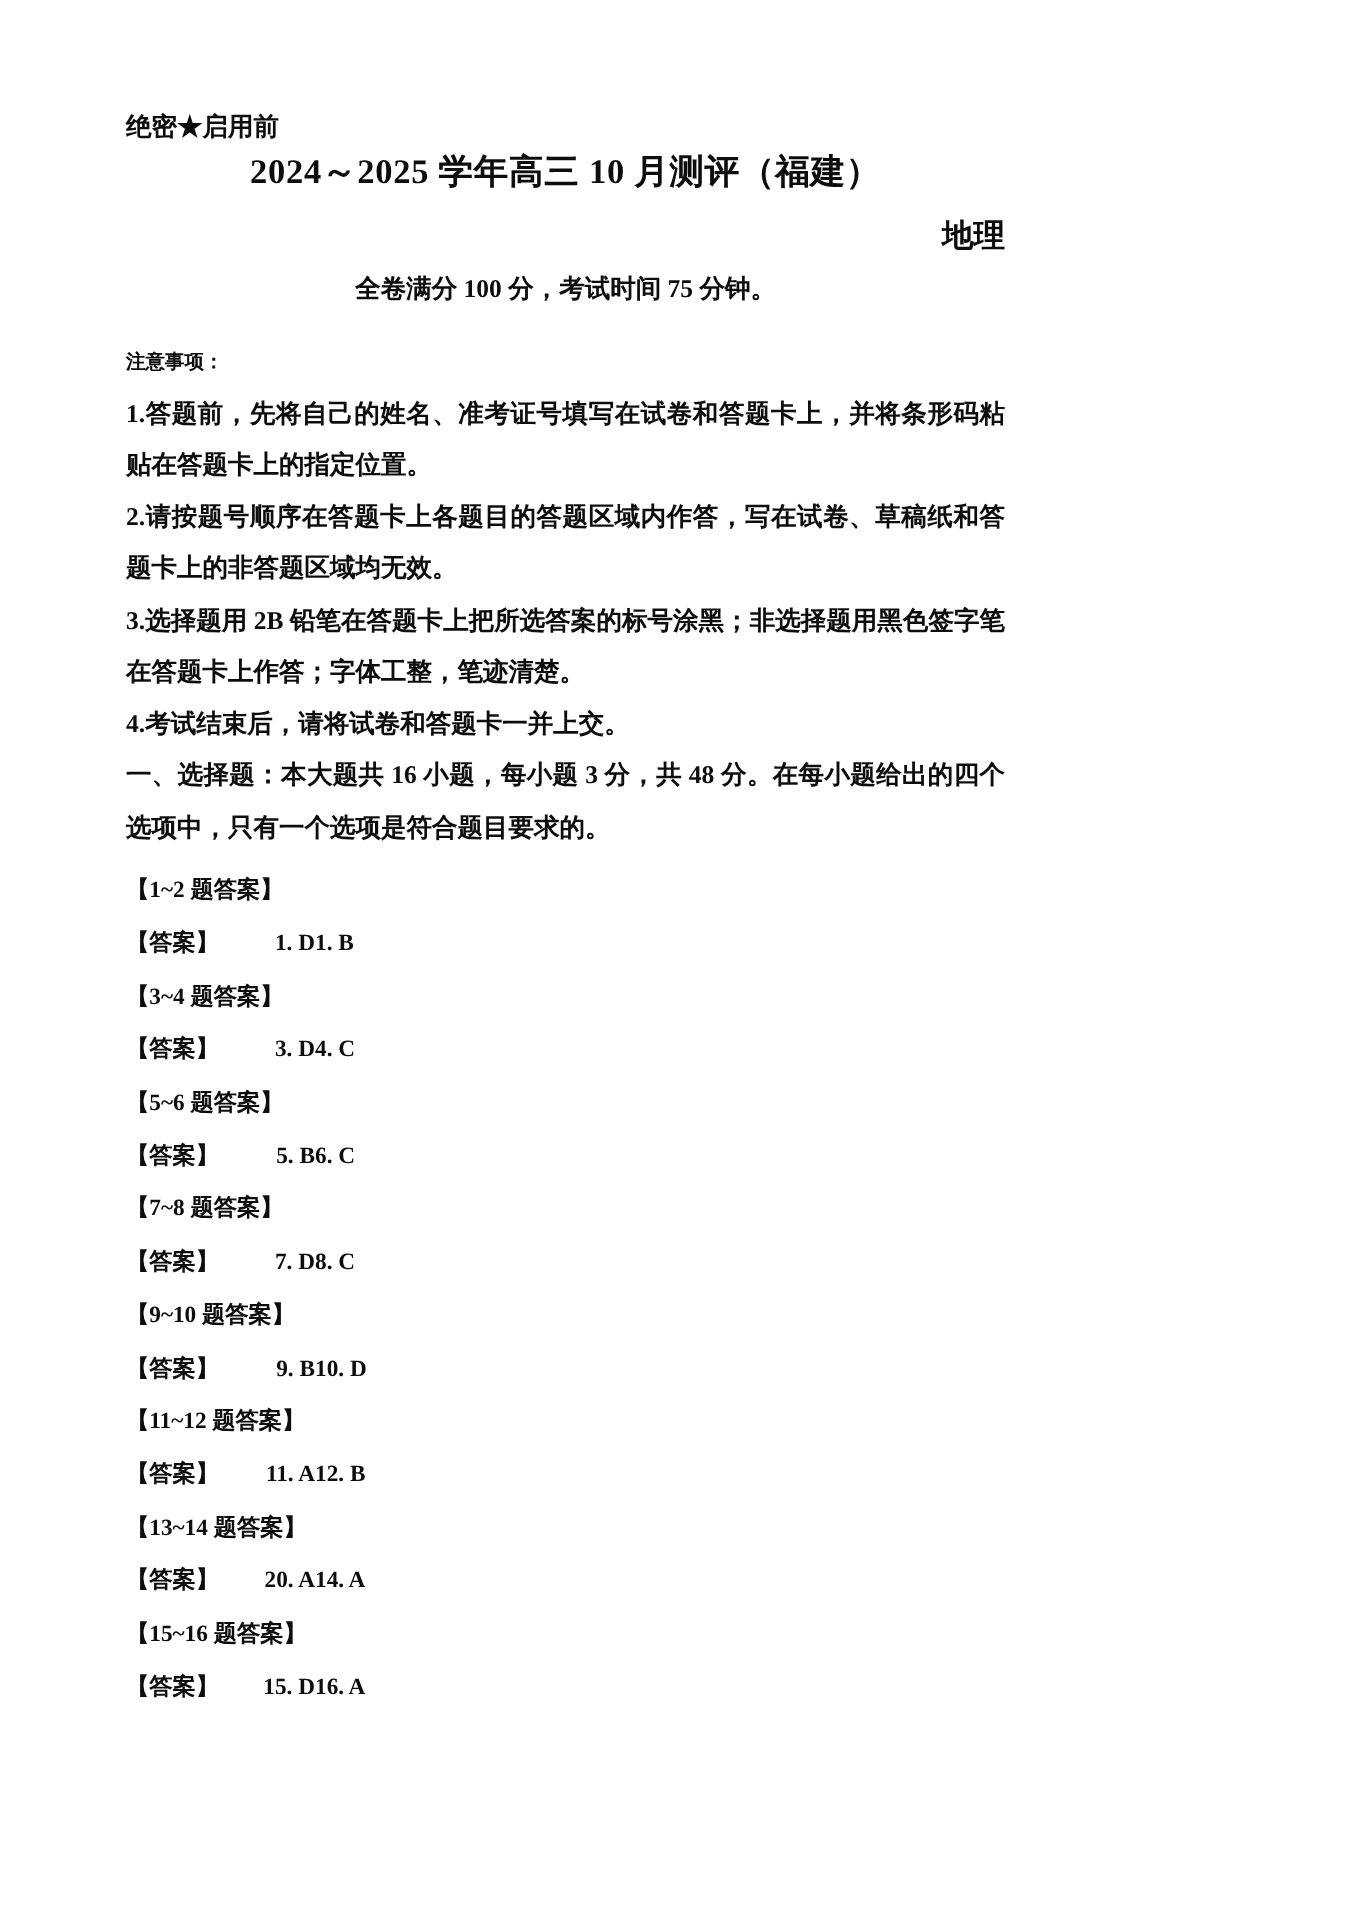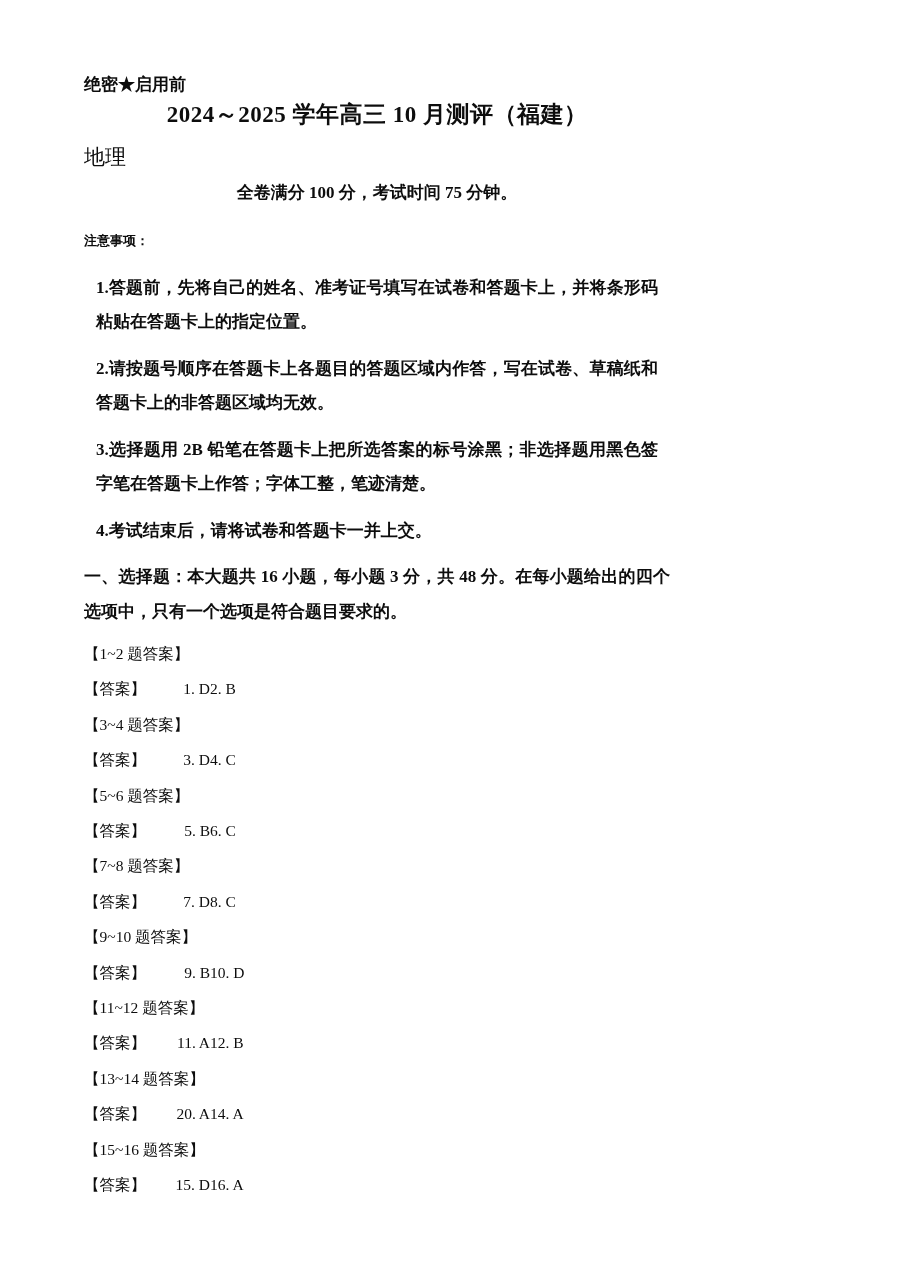--- a/index.html
+++ b/index.html
@@ -29,56 +29,56 @@
   .title {
     margin-top: 4px;
     text-align: center;
     font-size: 23px;
     font-weight: bold;
     line-height: 30px;
     letter-spacing: 0.5px;
   }
   .subject {
     margin-top: 13px;
-    text-align: left;
+    text-align: right;
     font-size: 21px;
-    font-weight: normal;
+    font-weight: bold;
     line-height: 28px;
   }
   .exam-info {
     margin-top: 10px;
     text-align: center;
     font-size: 17px;
     font-weight: bold;
     line-height: 24px;
   }
   .notice-heading {
     margin-top: 19px;
     font-size: 13px;
     font-weight: bold;
     line-height: 34.5px;
   }
   .notice-item {
-    margin: 12px;
+    margin: 0;
     font-size: 17px;
     font-weight: bold;
     line-height: 34.5px;
     text-align: justify;
   }
   .section-heading {
     margin: 0;
     font-size: 17px;
     font-weight: bold;
     line-height: 34.5px;
     text-align: justify;
   }
   .answers {
     margin-top: 7px;
     font-size: 15.5px;
-    font-weight: normal;
+    font-weight: bold;
   }
   .ans-range, .ans-line {
     line-height: 35.4px;
     white-space: nowrap;
   }
   .ans-prefix {
     display: inline-block;
     min-width: 64px;
   }
   .ans-first {
@@ -109,21 +109,21 @@
   <p class="notice-item">2.请按题号顺序在答题卡上各题目的答题区域内作答，写在试卷、草稿纸和答题卡上的非答题区域均无效。</p>
   <p class="notice-item">3.选择题用 2B 铅笔在答题卡上把所选答案的标号涂黑；非选择题用黑色签字笔在答题卡上作答；字体工整，笔迹清楚。</p>
   <p class="notice-item">4.考试结束后，请将试卷和答题卡一并上交。</p>
 
   <p class="section-heading">一、选择题：本大题共 16 小题，每小题 3 分，共 48 分。在每小题给出的四个选项中，只有一个选项是符合题目要求的。</p>
 
   <div class="answers">
 
     <div class="ans-group">
       <div class="ans-range">【1~2 题答案】</div>
-      <div class="ans-line"><span class="ans-prefix">【答案】</span><span class="ans-first">1. D</span><span class="ans-second">2. B</span></div>
+      <div class="ans-line"><span class="ans-prefix">【答案】</span><span class="ans-first">1. D</span><span class="ans-second">1. B</span></div>
     </div>
 
     <div class="ans-group">
       <div class="ans-range">【3~4 题答案】</div>
       <div class="ans-line"><span class="ans-prefix">【答案】</span><span class="ans-first">3. D</span><span class="ans-second">4. C</span></div>
     </div>
 
     <div class="ans-group">
       <div class="ans-range">【5~6 题答案】</div>
       <div class="ans-line"><span class="ans-prefix">【答案】</span><span class="ans-first">5. B</span><span class="ans-second">6. C</span></div>

